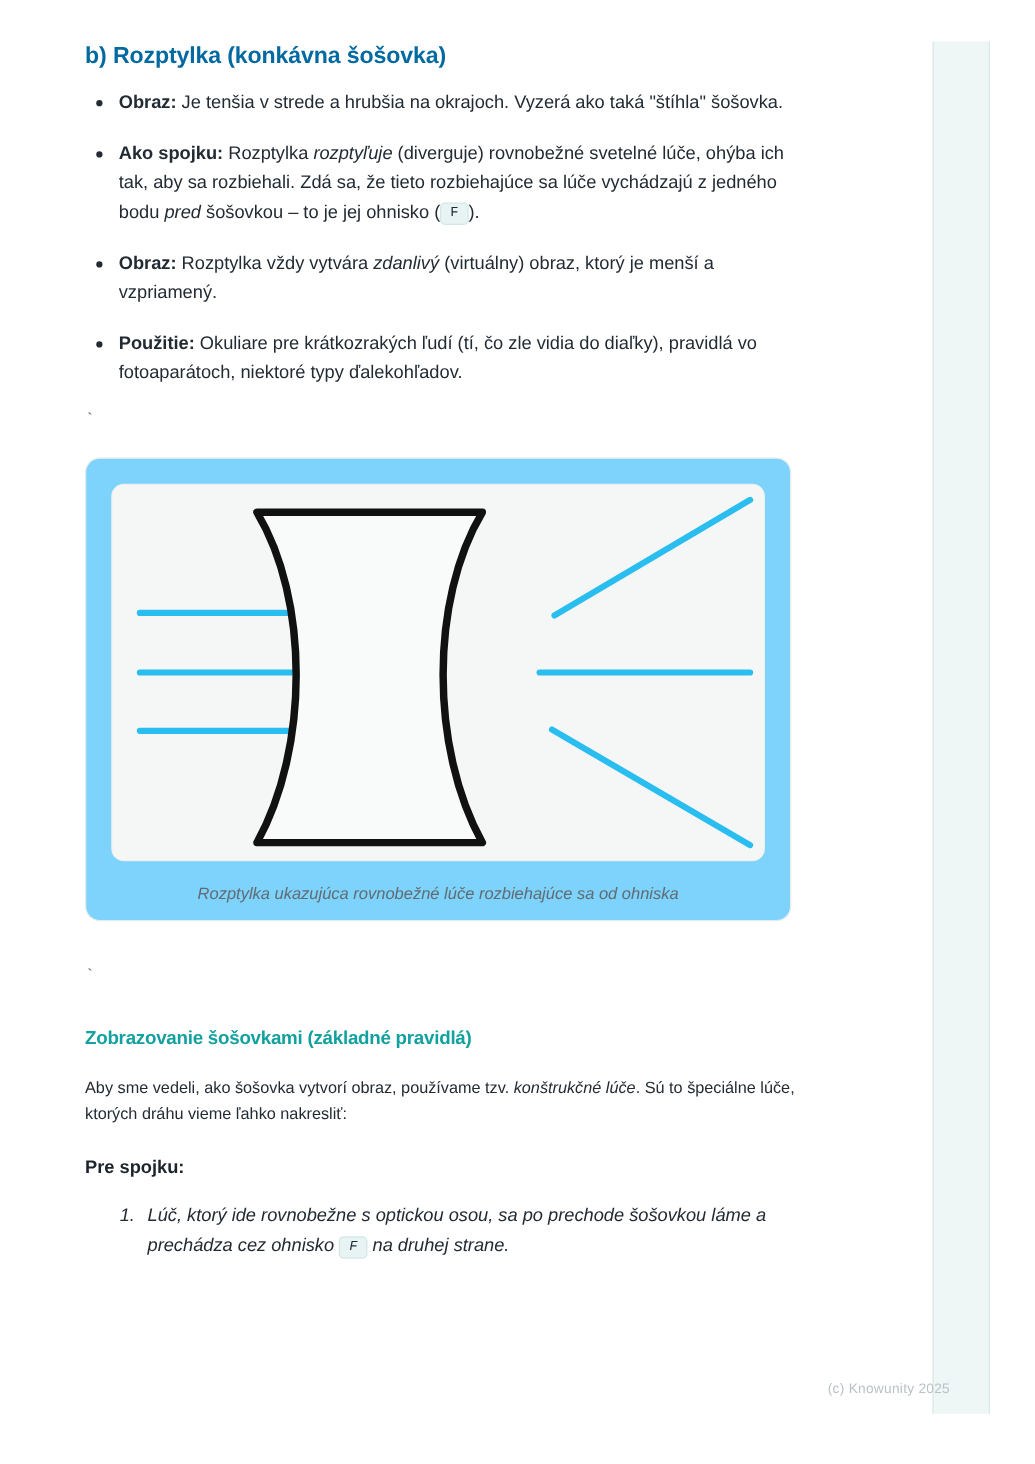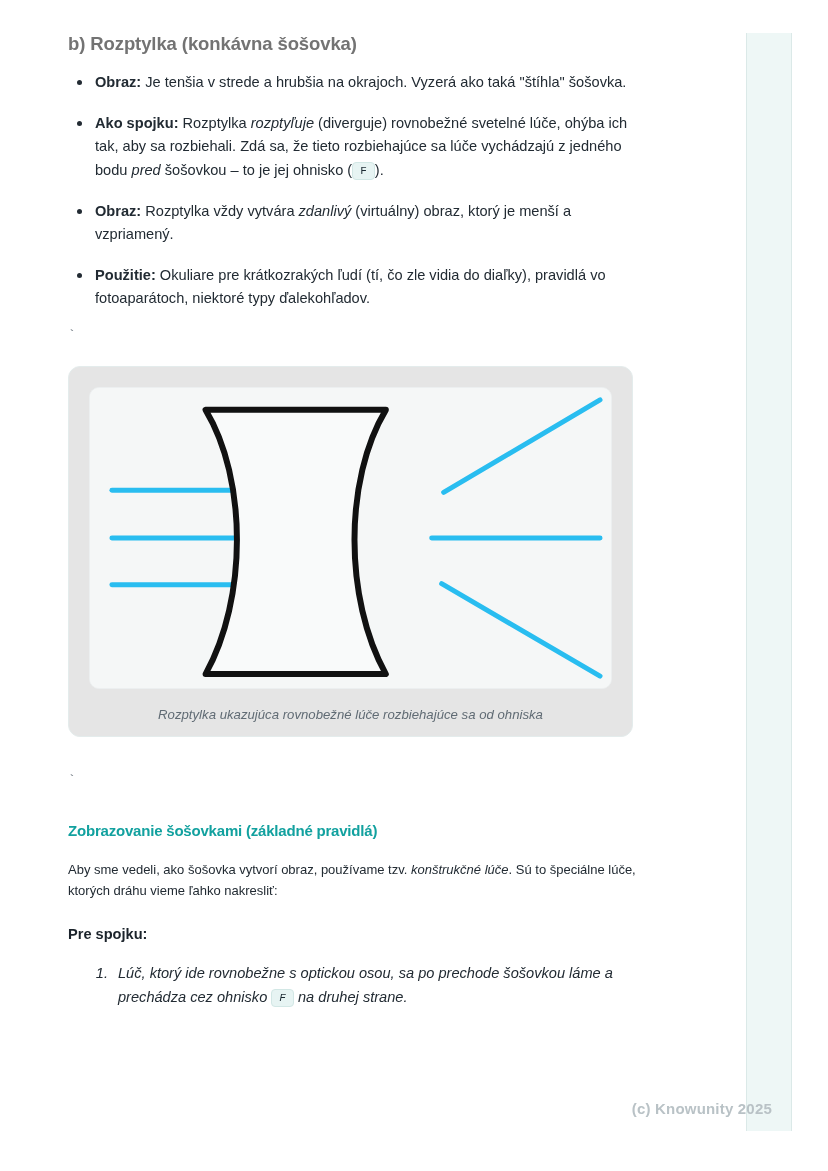--- a/index.html
+++ b/index.html
@@ -35,21 +35,21 @@
   .content {
     position: absolute;
     left: 68px;
     top: 32px;
     width: 580px;
   }
   h2.section-heading {
     font-size: 18.5px;
     line-height: 1.35;
     font-weight: bold;
-    color: #737373;
+    color: #0369a1;
     margin: 0 0 14px 0;
     letter-spacing: -0.1px;
   }
   h2.major-heading {
     font-size: 15px;
     line-height: 1.3;
     font-weight: bold;
     color: #12a19f;
     margin: 0 0 18px 0;
     letter-spacing: -0.2px;
@@ -99,21 +99,21 @@
     font-family: "Liberation Mono", monospace;
     font-size: 13px;
     color: #5b6670;
     margin: 16px 0 0 0;
     height: 18px;
   }
   .figure {
     margin-top: 20px;
     border: 1px solid #e4ecec;
     border-radius: 12px;
-    background: #e5e5e5;
+    background: #7dd3fc;
     padding: 20px 20px 14px 20px;
     box-sizing: border-box;
     width: 565px;
   }
   .figure-canvas {
     background: #f5f7f7;
     border: 1px solid #eceff0;
     border-radius: 10px;
     width: 100%;
     height: 302px;
@@ -147,26 +147,25 @@
     line-height: 1.62;
     color: #222b33;
     font-style: italic;
   }
   ol.numbered > li {
     margin-bottom: 12px;
     padding-left: 6px;
   }
   .watermark {
     position: absolute;
-    right: 56px;
+    right: 68px;
     bottom: 54px;
-    font-size: 15px;
+    font-size: 11px;
     color: #b9c2c6;
     letter-spacing: 0.2px;
-    font-weight: bold;
   }
 </style>
 </head>
 <body>
 
 <div class="page">
 
   <div class="right-rail"></div>
 
   <div class="content">

